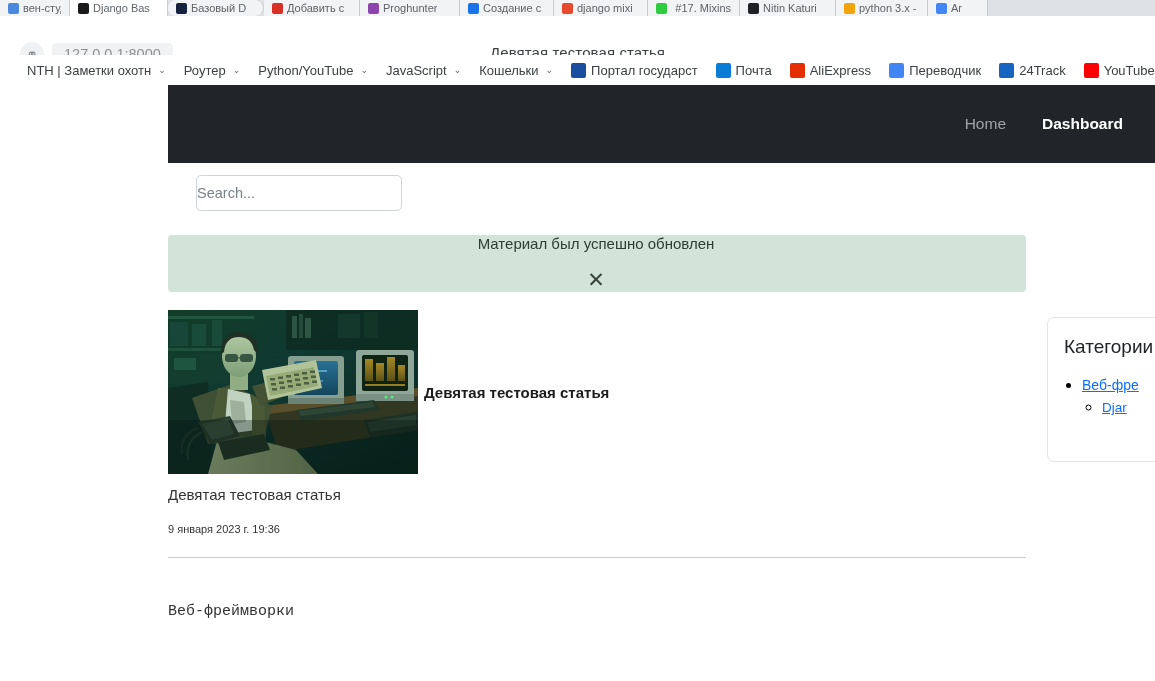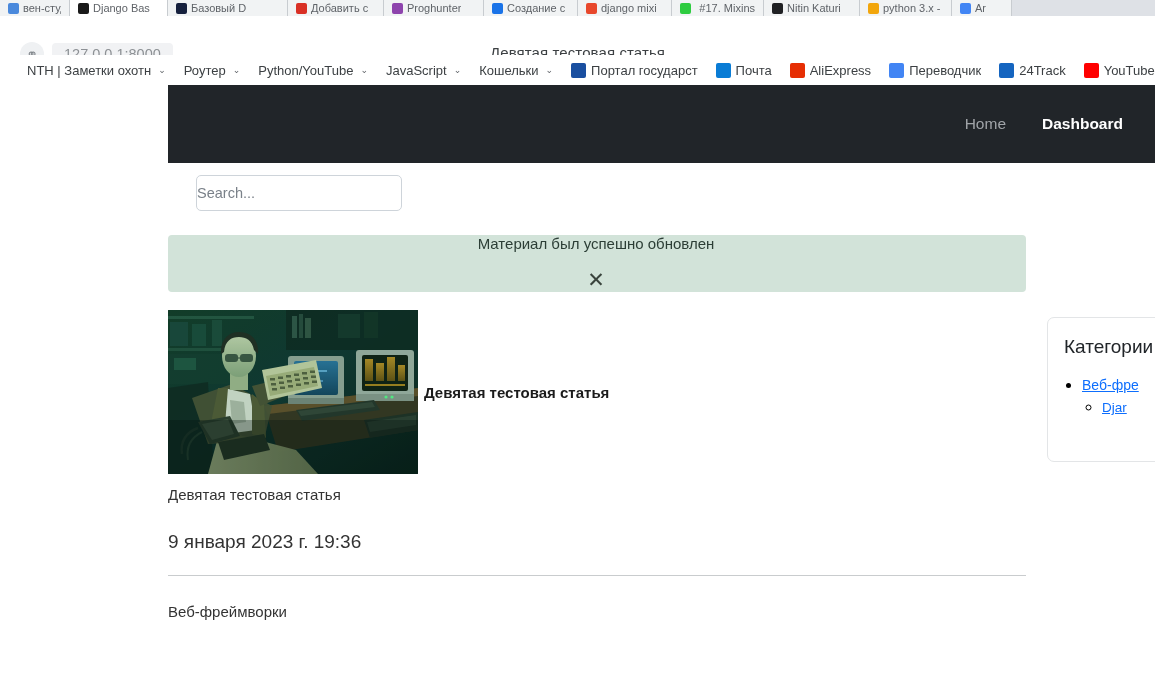--- a/index.html
+++ b/index.html
@@ -100,23 +100,23 @@
   .article { position:absolute; left:168px; top:225px; width:858px; }
   .art-row { display:flex; align-items:center; }
   .thumb {
     width:250px; height:164px; flex:0 0 auto; border-radius:1px;
     position:relative; overflow:hidden; background:#0b1712;
   }
   .thumb svg { display:block; width:250px; height:164px; }
   .art-title { margin-left:6px; font-size:15px; font-weight:bold; color:#1b1b1b; }
 
   .art-caption { margin-top:12px; font-size:15px; color:#333; }
-  .art-date { margin-top:28px; font-size:19px; color:#333; }
+  .art-date { margin-top:20px; font-size:11px; color:#333; }
   .divider { margin-top:22px; height:1px; background:#c9ccce; width:858px; }
-  .art-cat { margin-top:27px; font-size:15px; color:#333; }
+  .art-cat { margin-top:45px; font-size:15px; color:#333;font-family:Liberation Mono, monospace; }
 
   
   .side-card {
     position:absolute; left:1047px; top:232px; width:140px; height:145px;
     background:#ffffff; border:1px solid #e3e5e7; border-radius:7px;
     padding:18px 16px 14px 16px; overflow:hidden;
   }
   .side-title { font-size:19px; color:#212529; white-space:nowrap; }
   .side-list { list-style:disc; margin:18px 0 0 0; padding-left:18px; }
   .side-list > li { margin-bottom:4px; white-space:nowrap; }
@@ -131,21 +131,21 @@
 
   <div class="tabstrip" id="tabstrip">
       <div class="tab" style="width: 70px;">
         <span class="tfav" style="background: rgb(74, 137, 220);"></span>
         <span class="tlabel">вен-студи</span>
       </div>
       <div class="tab active" style="width: 98px;">
         <span class="tfav" style="background: rgb(26, 26, 26);"></span>
         <span class="tlabel">Django Bas</span>
       </div>
-      <div class="tab" style="width: 120px;">
+      <div class="tab" style="width: 96px; border-radius: 8px;">
         <span class="tfav" style="background: rgb(22, 33, 62);"></span>
         <span class="tlabel">Базовый D</span>
       </div>
       <div class="tab" style="width: 96px;">
         <span class="tfav" style="background: rgb(217, 48, 37);"></span>
         <span class="tlabel">Добавить с</span>
       </div>
       <div class="tab" style="width: 100px; margin-top: 11px;">
         <span class="tfav" style="background: rgb(142, 68, 173);"></span>
         <span class="tlabel">Proghunter</span>

